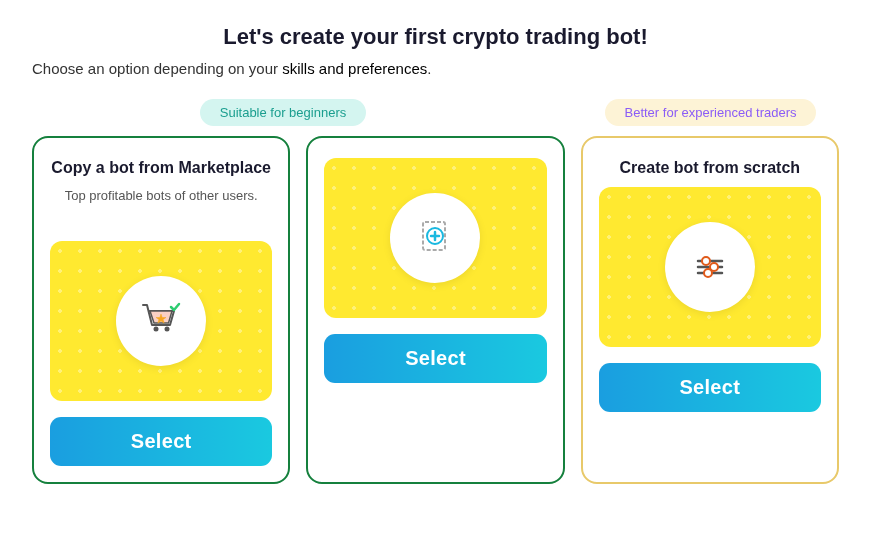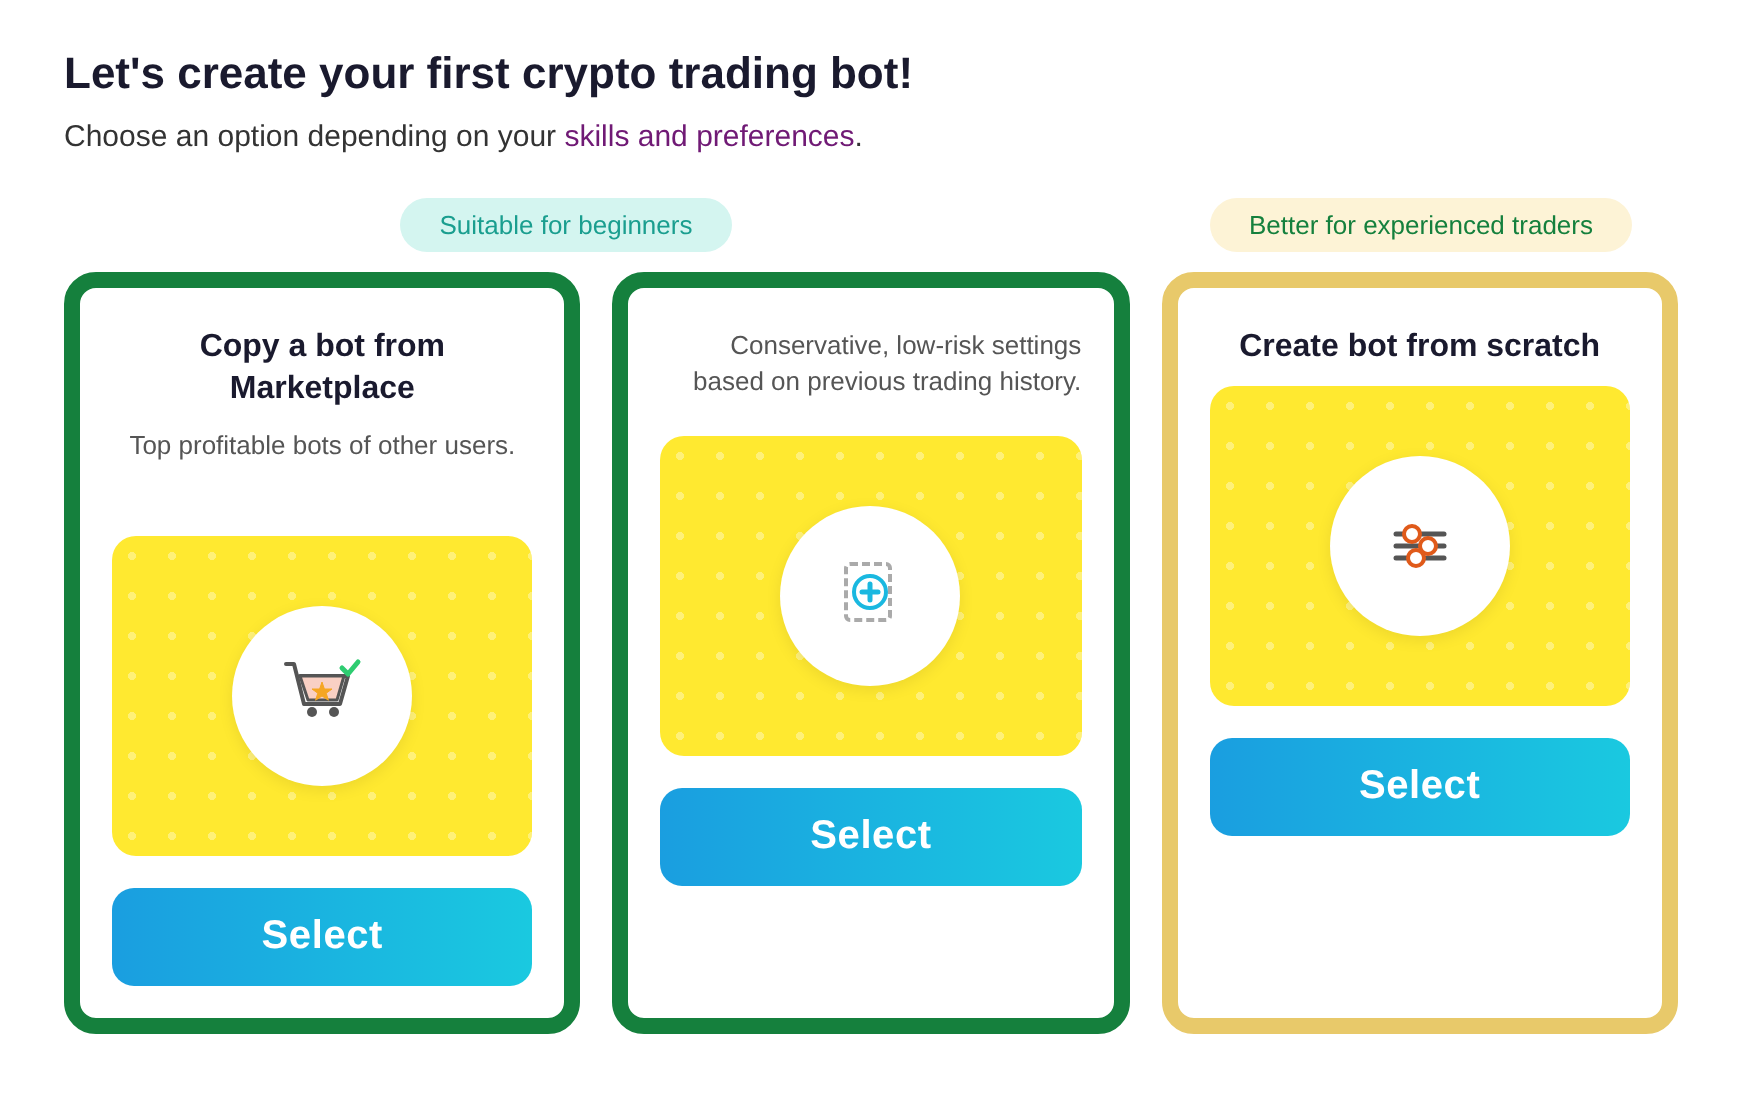--- a/index.html
+++ b/index.html
@@ -8,53 +8,54 @@
       background: #fff;
       padding: 24px 32px;
       width: 871px;
       min-height: 550px;
     }
     .page-title {
       font-size: 22px;
       font-weight: 700;
       color: #1a1a2e;
       margin-bottom: 10px;
+      text-align: center;
     }
     .page-subtitle {
       font-size: 15px;
       color: #333;
       margin-bottom: 22px;
     }
     .page-subtitle span {
-      color: #701a75;
+      color: #000000;
       font-weight: 500;
     }
     .badge {
       padding: 6px 20px;
       border-radius: 20px;
       font-size: 13px;
       font-weight: 500;
     }
     .badge-teal {
       background: #d4f5f0;
       color: #1a9e8f;
       margin-right: 12px;
     }
     .badge-yellow {
       background: #fdf3d6;
-      color: #15803d;
+      color: #8b5cf6;
     }
     .cards-container {
       display: flex;
       gap: 16px;
       align-items: stretch;
     }
     .card {
       flex: 1;
-      border: 8px solid #15803d;
+      border: 2px solid #15803d;
       border-radius: 16px;
       padding: 20px 16px 16px;
       display: flex;
       flex-direction: column;
       align-items: center;
       background: #fff;
     }
     .card.card-scratch {
       border-color: #e8c96a;
     }
@@ -178,21 +179,20 @@
           <circle cx="30" cy="32" r="2.5" fill="#555"></circle>
 
           <polyline points="34,10 37,13 42,7" stroke="#2ecc71" stroke-width="2.5" stroke-linecap="round" stroke-linejoin="round"></polyline>
         </svg>
       </div>
     </div>
     <button class="select-btn">Select</button>
   </div>
 
   <div class="card">
-    <div class="card-desc">Conservative, low-risk settings based on previous trading history.</div>
     <div class="card-image-area">
       <div class="icon-circle">
 
         <svg viewBox="0 0 48 48" fill="none" xmlns="http://www.w3.org/2000/svg">
 
           <rect x="12" y="8" width="22" height="28" rx="2" fill="none" stroke="#aaa" stroke-width="2" stroke-dasharray="4 2"></rect>
 
           <circle cx="24" cy="22" r="8" fill="#fff" stroke="#1ab8e0" stroke-width="2"></circle>
           <line x1="24" y1="18" x2="24" y2="26" stroke="#1ab8e0" stroke-width="2.5" stroke-linecap="round"></line>
           <line x1="20" y1="22" x2="28" y2="22" stroke="#1ab8e0" stroke-width="2.5" stroke-linecap="round"></line>

